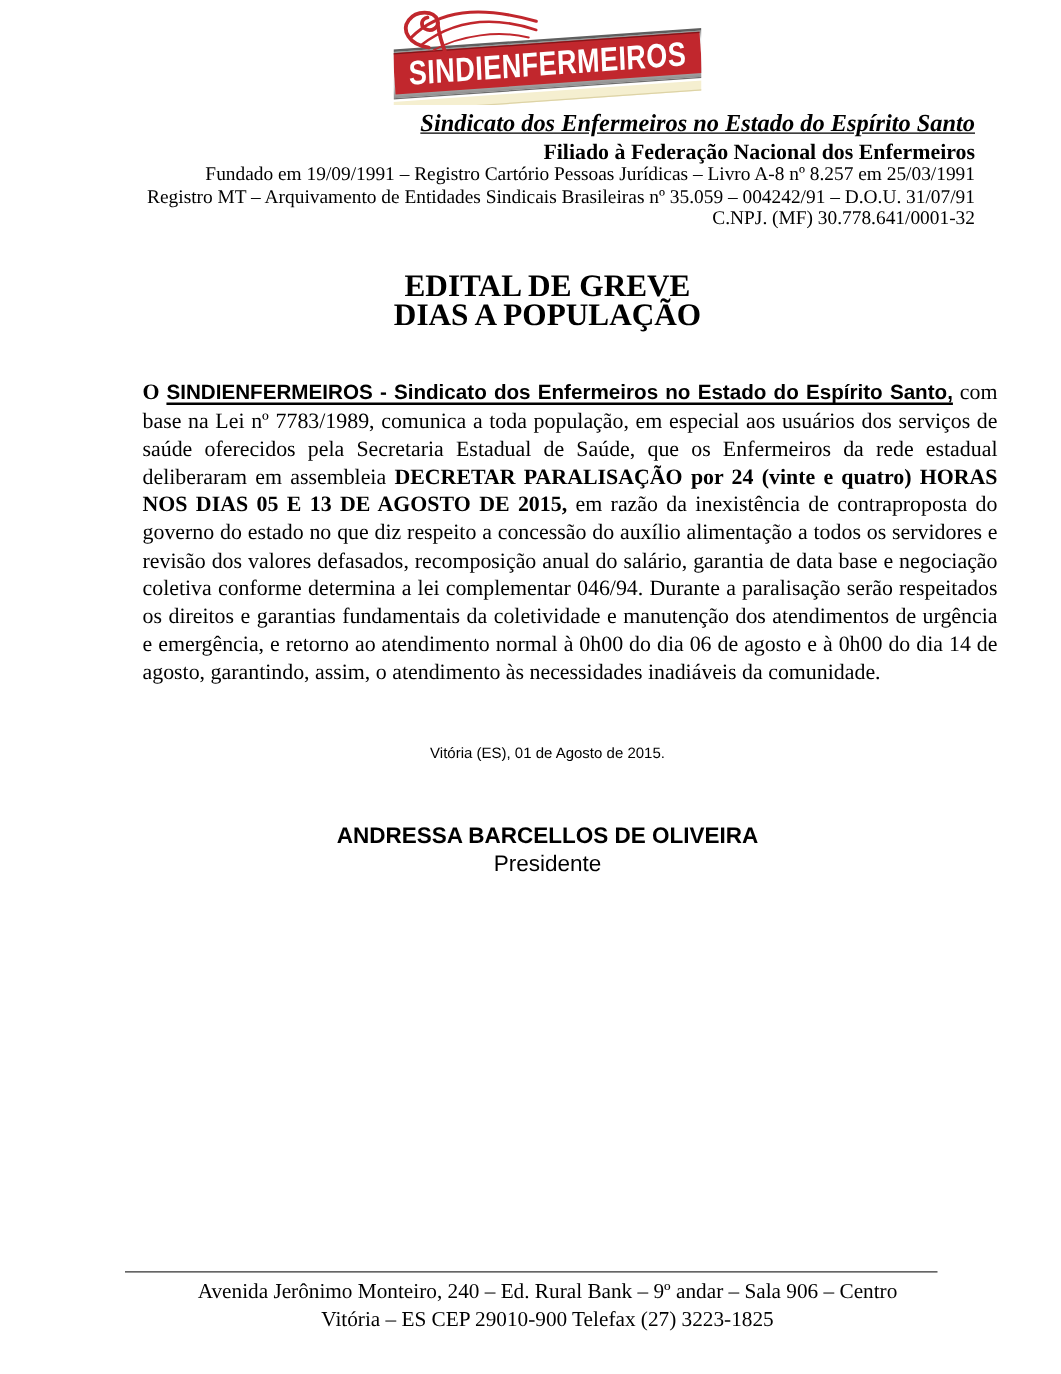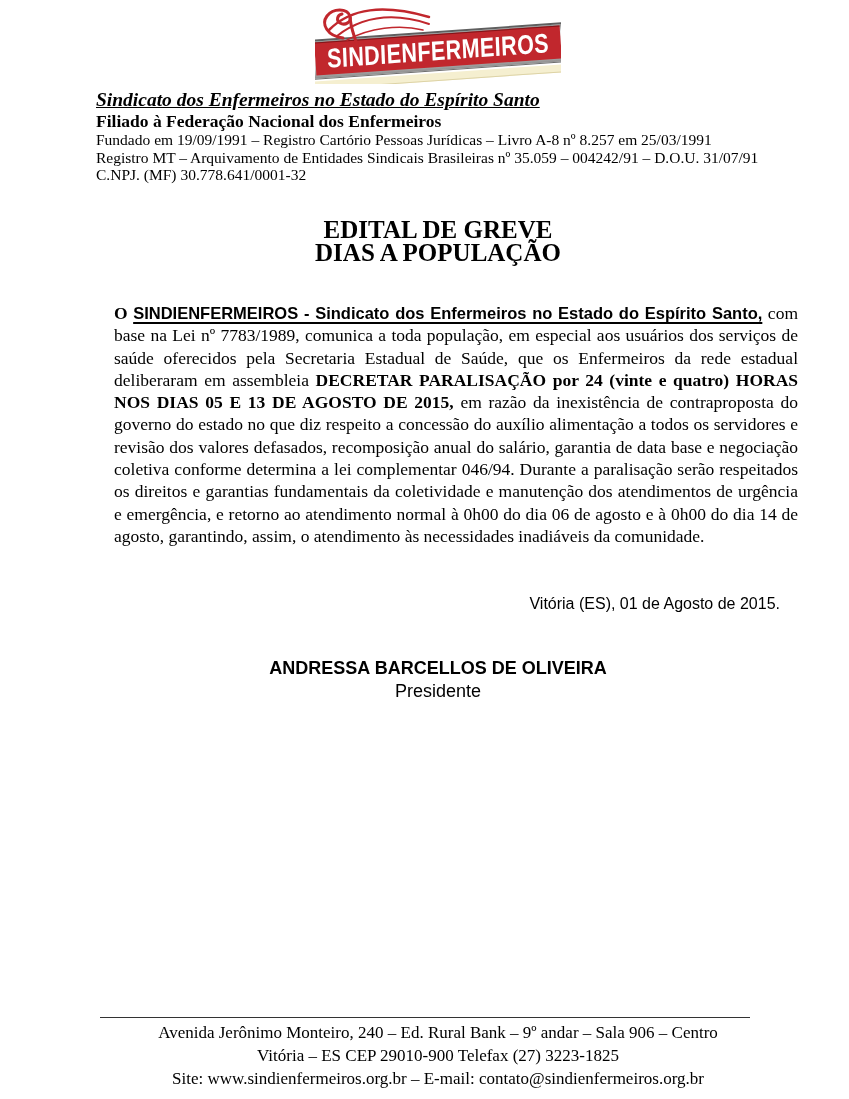--- a/index.html
+++ b/index.html
@@ -62,21 +62,21 @@
     transform: rotate(-4deg);
     background: var(--cream, #f5efd0);
     border-bottom: 1px solid #ddd3a6;
   }
   .swoosh { position: absolute; top: 0; left: 2px; z-index: 2; }
 
   
   .org-header {
     position: absolute;
     top: 88px; left: 96px; width: 684px;
-    text-align: left;
+    text-align: right;
   }
   .org-name {
     font-size: 19.5px; font-weight: 700; font-style: italic;
     text-decoration: underline;
     line-height: 24px;
   }
   .org-affil { font-size: 17.5px; font-weight: 700; line-height: 19px; }
   .org-reg  { font-size: 15.5px; line-height: 17.5px; }
 
   
@@ -107,23 +107,23 @@
     text-decoration: underline;
     text-decoration-thickness: 2px;
     text-underline-offset: 3px;
   }
   .decree { font-weight: 700; }
 
   
   .dateline {
     position: absolute;
     top: 595px; left: 96px; width: 684px;
-    text-align: right;
+    text-align: center;
     font-family: "Liberation Sans", sans-serif;
-    font-size: 16px;
+    font-size: 12px;
   }
   .signature {
     position: absolute;
     top: 657px; left: 96px; width: 684px;
     text-align: center;
     font-family: "Liberation Sans", sans-serif;
     font-size: 18px;
     line-height: 23px;
   }
   .sig-name { font-weight: 700; }
@@ -183,16 +183,15 @@
 
   <div class="signature">
     <div class="sig-name">ANDRESSA BARCELLOS DE OLIVEIRA</div>
     <div class="sig-role">Presidente</div>
   </div>
 
   <div class="footer-rule"></div>
   <div class="footer">
     <div>Avenida Jerônimo Monteiro, 240 – Ed. Rural Bank – 9º andar – Sala 906 – Centro</div>
     <div>Vitória – ES CEP 29010-900 Telefax (27) 3223-1825</div>
-    <div>Site: www.sindienfermeiros.org.br – E-mail: contato@sindienfermeiros.org.br</div>
   </div>
 
 </div>
 
 </body></html>

